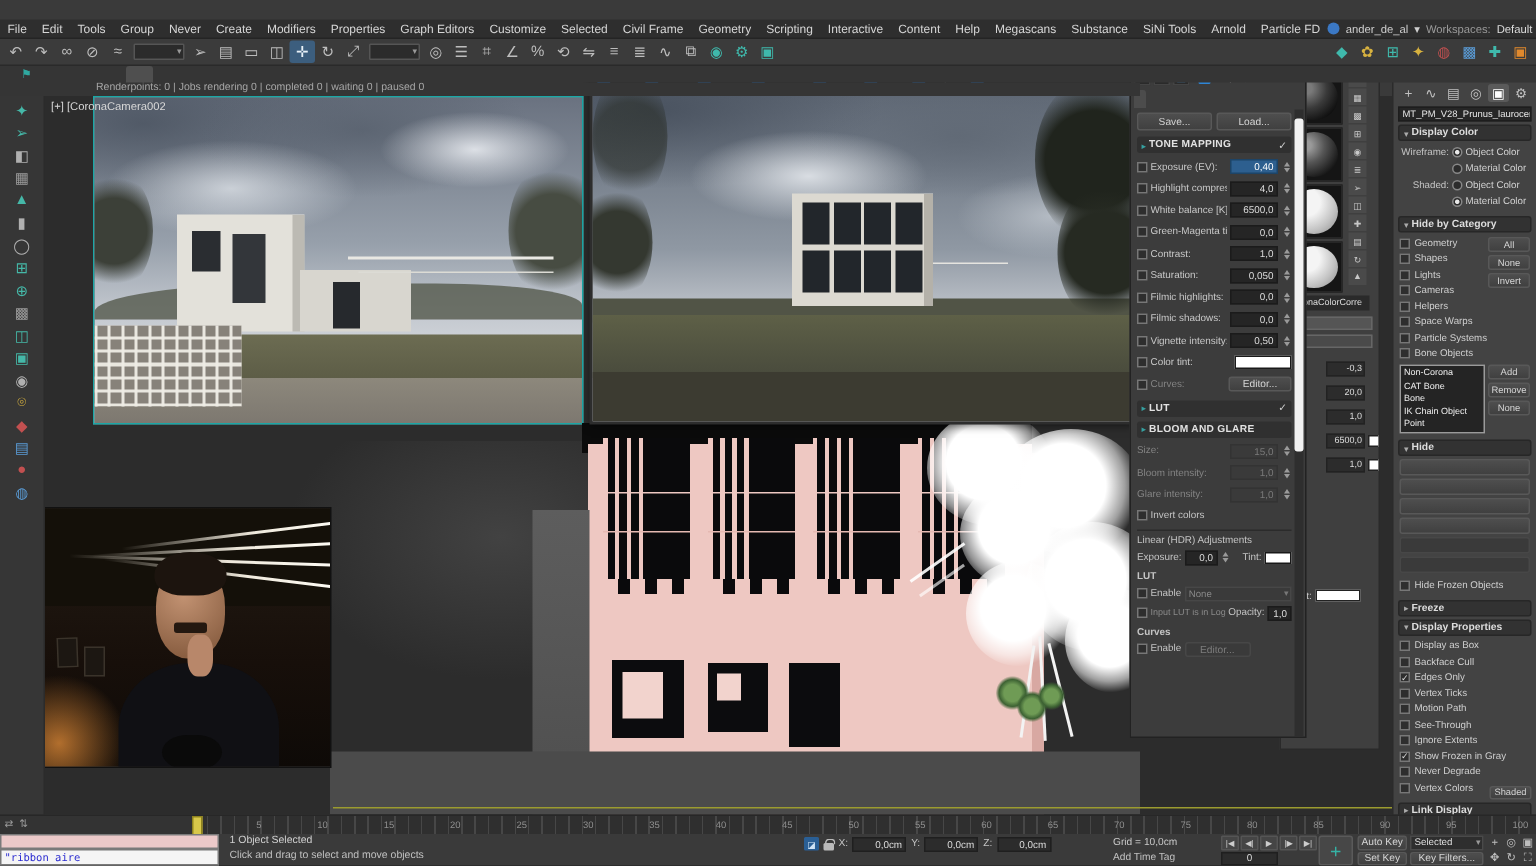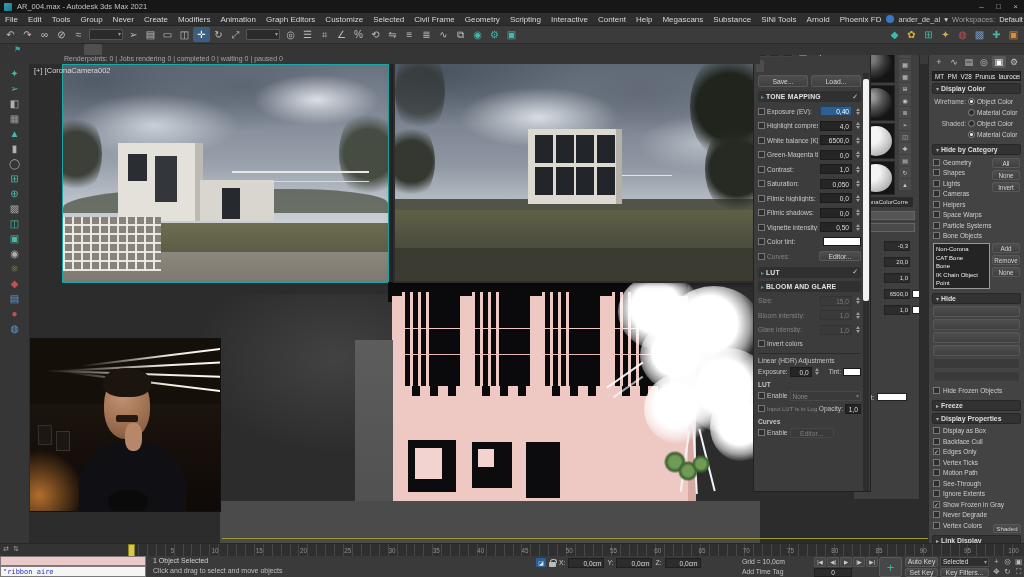--- a/index.html
+++ b/index.html
@@ -992,55 +992,46 @@
     </div>
 
     <div class="rollout">
       <div class="rhead">
         <span class="arr">▸</span>
         <span class="ht">Link Display</span>
       </div>
     </div>
   </div>
 
-  <div id="titlebar" class="abs">
-    <span class="appicon"></span>
-    <span class="ttext">AR_004.max - Autodesk 3ds Max 2021</span>
-    <span class="wctrls">
-      <span>–</span>
-      <span>□</span>
-      <span>×</span>
-    </span>
-  </div>
 
   <div id="menubar" class="abs">
     <div id="menulist">
 
     <span class="menu-item">File</span>
         <span class="menu-item">Edit</span>
         <span class="menu-item">Tools</span>
         <span class="menu-item">Group</span>
         <span class="menu-item">Never</span>
         <span class="menu-item">Create</span>
         <span class="menu-item">Modifiers</span>
-        <span class="menu-item">Animation</span>
+        <span class="menu-item">Properties</span>
         <span class="menu-item">Graph Editors</span>
         <span class="menu-item">Customize</span>
         <span class="menu-item">Selected</span>
         <span class="menu-item">Civil Frame</span>
         <span class="menu-item">Geometry</span>
         <span class="menu-item">Scripting</span>
         <span class="menu-item">Interactive</span>
         <span class="menu-item">Content</span>
         <span class="menu-item">Help</span>
         <span class="menu-item">Megascans</span>
         <span class="menu-item">Substance</span>
         <span class="menu-item">SiNi Tools</span>
         <span class="menu-item">Arnold</span>
-        <span class="menu-item">Phoenix FD</span>
+        <span class="menu-item">Particle FD</span>
       </div>
     <div id="menuright">
       <span class="uicon"></span>
       <span class="utext">ander_de_al</span>
       <span class="utext">▾</span>
       <span class="wslabel">Workspaces:</span>
       <span class="wsval">Default</span>
     </div>
   </div>
 

